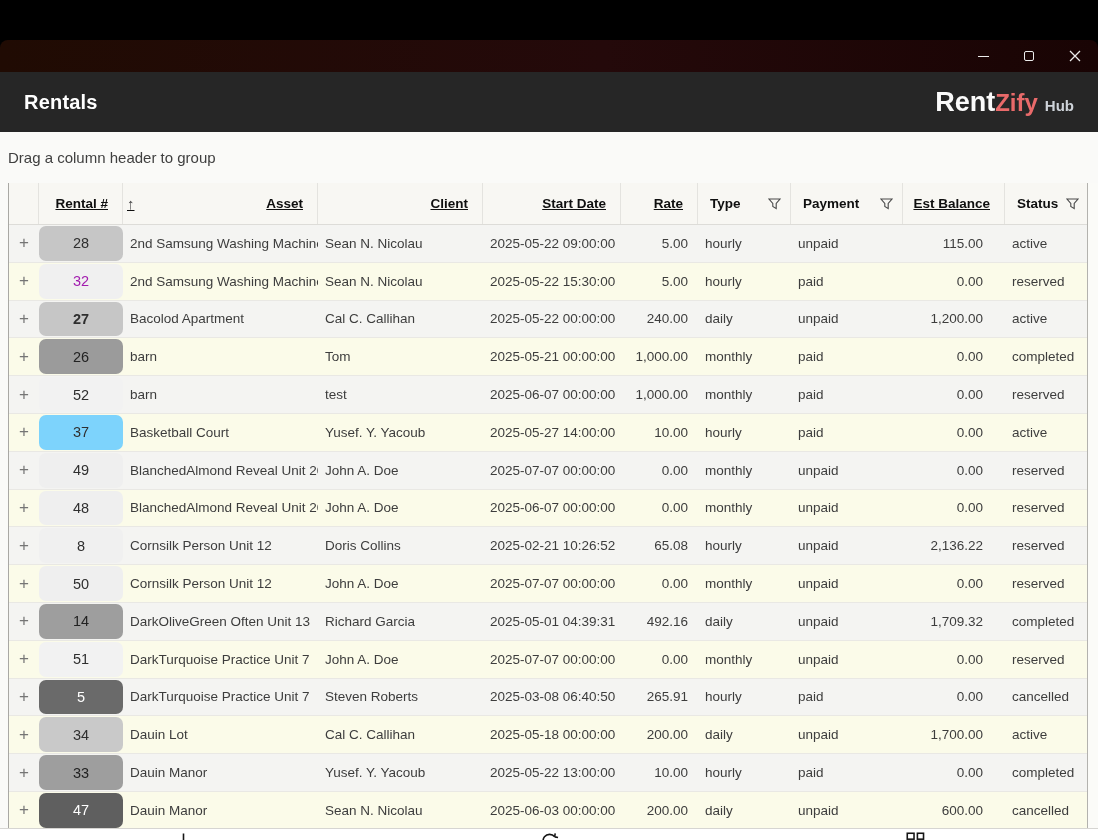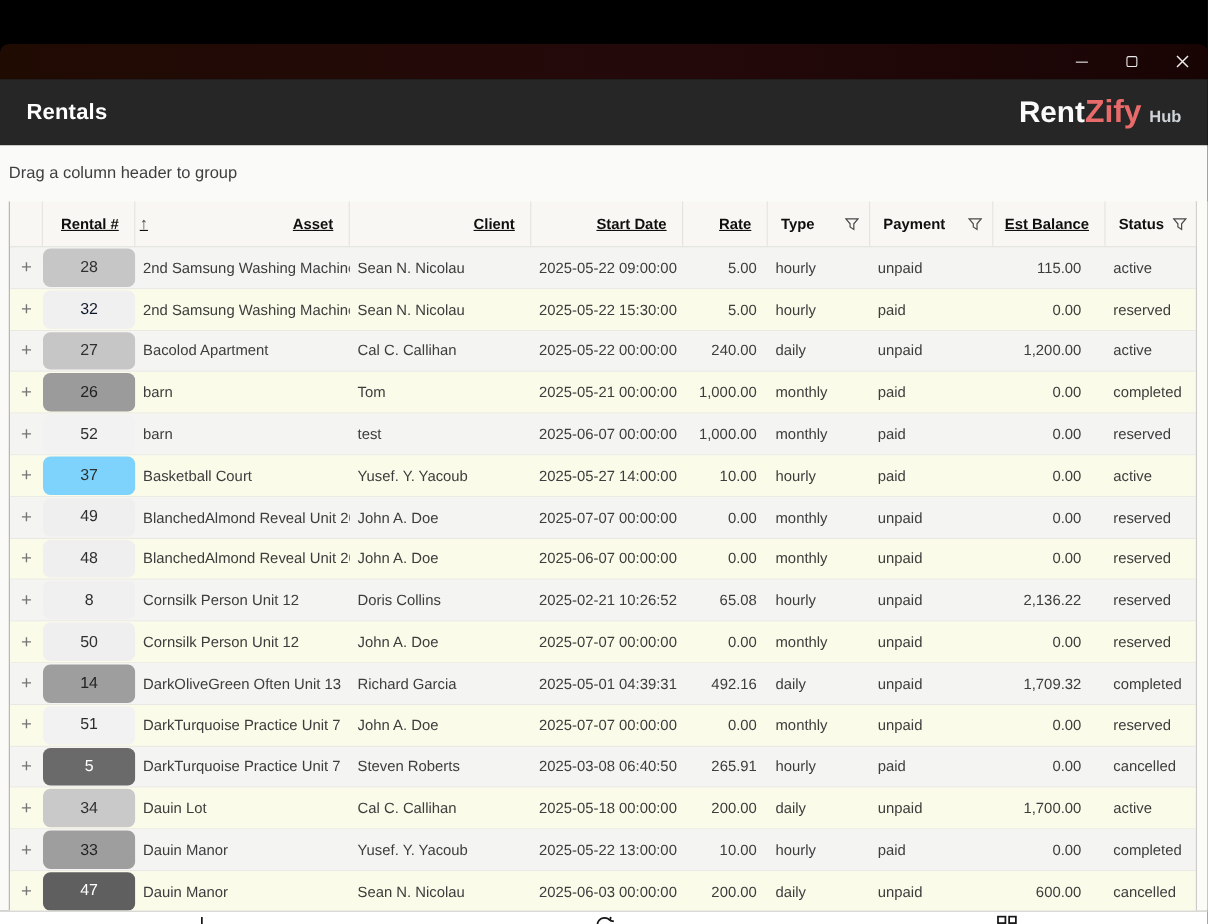--- a/index.html
+++ b/index.html
@@ -11,21 +11,21 @@
     border-radius:8px 8px 0 0; display:flex; align-items:stretch; justify-content:flex-end; }
   .winbtn { width:46px; display:flex; align-items:center; justify-content:center; cursor:pointer; }
   .glyph-min { width:11px; height:0; border-top:1.4px solid #ececec; }
   .glyph-max { width:10px; height:10px; border:1.3px solid #ececec; border-radius:2px; }
 
   
   .appheader { height:60px; flex:0 0 60px; background:#262626; display:flex; align-items:center; justify-content:space-between; padding:0 24px; }
   .page-title { color:#fff; font-size:20px; font-weight:700; letter-spacing:.2px; }
   .brand { display:flex; align-items:baseline; }
   .brand-a { color:#fafafa; font-size:27px; font-weight:800; }
-  .brand-b { color:#e96a6a; font-size:29px; font-weight:800; }
+  .brand-b { color:#e96a6a; font-size:24px; font-weight:800; }
   .brand-c { color:#ced3d9; font-size:15px; font-weight:700; margin-left:7px; }
 
   
   .content { flex:1 1 auto; background:#fafaf8; overflow:hidden; display:flex; flex-direction:column; }
   .group-panel { height:51px; flex:0 0 51px; display:flex; align-items:center; padding-left:8px;
     color:#3f3f3f; font-size:15px; }
 
   .grid-wrap { display:flex; flex:1 1 auto; overflow:hidden; }
   .grid { width:1080px; margin-left:8px; border-left:1px solid #a9a8a4; border-right:1px solid #b3b2ae; background:#fafaf8; }
   .scroll-strip { flex:1; background:#fbfbf8; }
@@ -144,35 +144,35 @@
               <div class="cell c-left">2025-05-22 09:00:00</div>
               <div class="cell c-right">5.00</div>
               <div class="cell c-left">hourly</div>
               <div class="cell c-left">unpaid</div>
               <div class="cell c-right c-balance">115.00</div>
               <div class="cell c-left">active</div>
             </div>
             <div class="g-row odd">
               <div class="cell c-expander">+</div>
               <div class="cell">
-                <div class="numbox" style="background: rgb(240, 240, 240); color: #0f172a;">32</div>
+                <div class="numbox" style="background: rgb(240, 240, 240); color: #a21caf;">32</div>
               </div>
               <div class="cell c-left">2nd Samsung Washing Machine</div>
               <div class="cell c-left">Sean N. Nicolau</div>
               <div class="cell c-left">2025-05-22 15:30:00</div>
               <div class="cell c-right">5.00</div>
               <div class="cell c-left">hourly</div>
               <div class="cell c-left">paid</div>
               <div class="cell c-right c-balance">0.00</div>
               <div class="cell c-left">reserved</div>
             </div>
             <div class="g-row even">
               <div class="cell c-expander">+</div>
               <div class="cell">
-                <div class="numbox" style="background: rgb(198, 198, 198); color: rgb(47, 47, 47);">27</div>
+                <div class="numbox" style="background: rgb(198, 198, 198); color: rgb(47, 47, 47); font-weight: bold;">27</div>
               </div>
               <div class="cell c-left">Bacolod Apartment</div>
               <div class="cell c-left">Cal C. Callihan</div>
               <div class="cell c-left">2025-05-22 00:00:00</div>
               <div class="cell c-right">240.00</div>
               <div class="cell c-left">daily</div>
               <div class="cell c-left">unpaid</div>
               <div class="cell c-right c-balance">1,200.00</div>
               <div class="cell c-left">active</div>
             </div>

